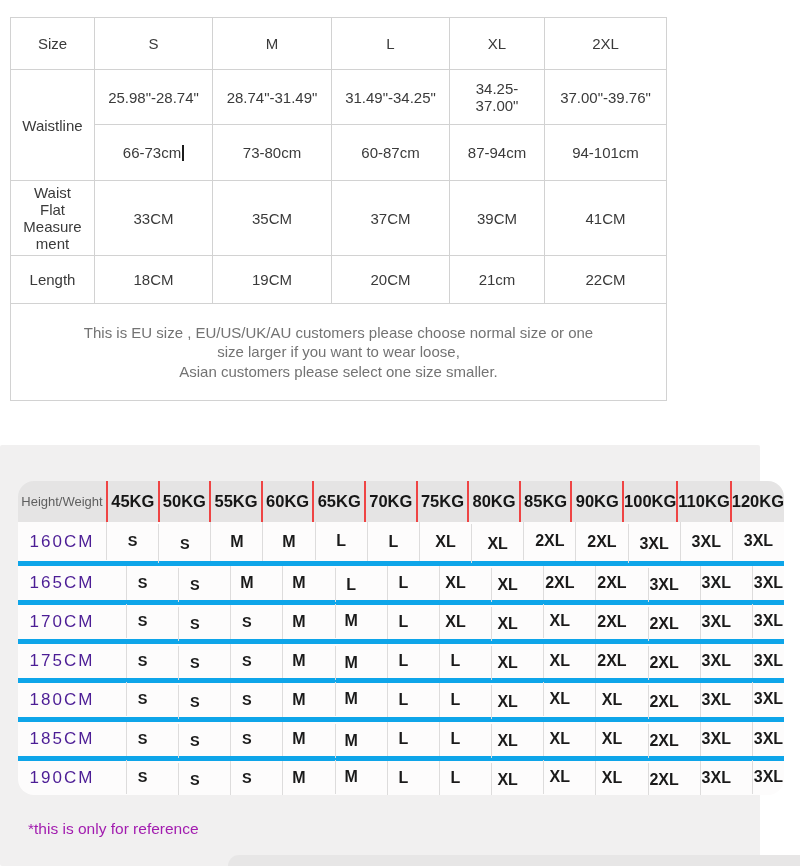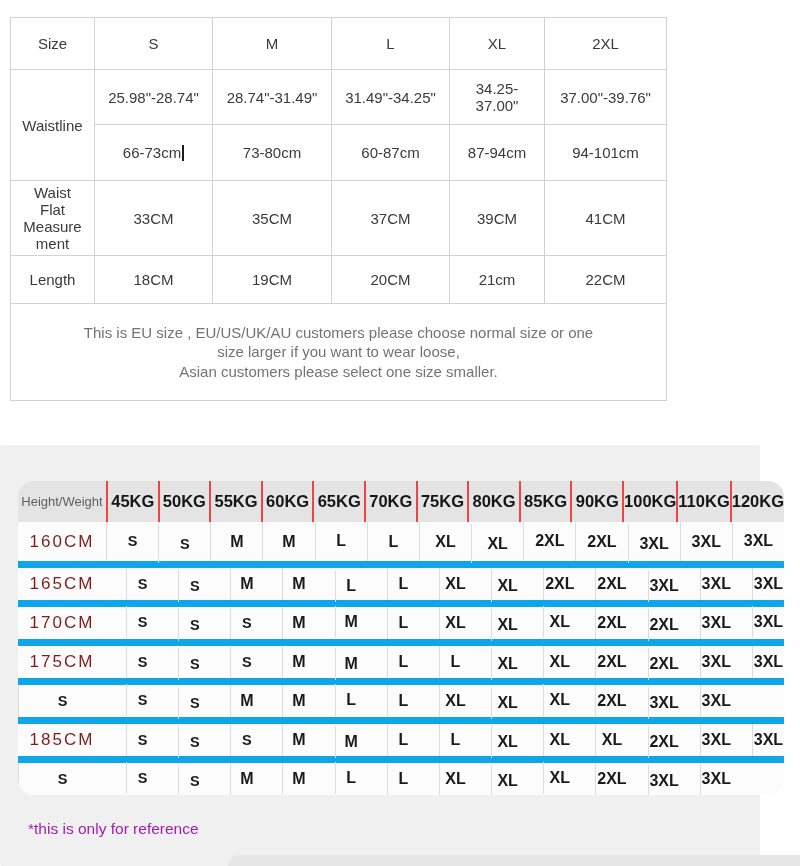--- a/index.html
+++ b/index.html
@@ -29,23 +29,23 @@
          background:#f1f0f0;border-radius:2px;}
   .hw-table{position:absolute;left:18px;top:36px;width:766px;}
   .hw-head{display:grid;grid-template-columns:88px repeat(13,1fr);height:41px;
            background:#e5e4e4;border-radius:16px 16px 0 0;overflow:hidden;}
   .hw-corner{display:flex;align-items:center;justify-content:center;
              font-size:13px;color:#5f5f5f;}
   .hw-th{display:flex;align-items:center;justify-content:center;
          font-size:16.5px;font-weight:600;color:#161616;border-left:2px solid #ef4444;}
   .hw-body{background:#fdfcfc;border-radius:0 0 16px 16px;overflow:hidden;}
   .hw-row{display:grid;grid-template-columns:88px repeat(13,1fr);height:39px;}
-  .hw-row + .hw-row{border-top:7px solid #0ea5e9;gap:20px;}
+  .hw-row + .hw-row{border-top:5px solid #0ea5e9;gap:20px;}
   .hw-height{display:flex;align-items:center;justify-content:center;
-             font-size:17px;letter-spacing:2px;color:#7f1d1d;}
+             font-size:17px;letter-spacing:2px;color:#4c1d95;}
   .hw-cell{display:flex;align-items:center;justify-content:center;
            font-size:16px;font-weight:600;color:#1a1a1a;border-left:1px solid #dddcdc;}
   .hw-cell.sz-S{font-size:14.5px;font-weight:700;}
   
   .hw-row .hw-cell:nth-child(3n){transform:translateY(2px);}
   .hw-row:nth-child(odd) .hw-cell:nth-child(4n+2){transform:translateY(-1px);}
 
   .footer-note{position:absolute;left:28px;top:820px;font-size:15.5px;color:#a21caf;}
   .next-section{position:absolute;left:228px;top:855px;width:572px;height:11px;
                 background:#e7e6e6;border-radius:14px 0 0 0;}
@@ -189,20 +189,21 @@
             <div class="hw-cell sz-L">L</div>
             <div class="hw-cell sz-L">L</div>
             <div class="hw-cell sz-XL">XL</div>
             <div class="hw-cell sz-XL">XL</div>
             <div class="hw-cell sz-2XL">2XL</div>
             <div class="hw-cell sz-2XL">2XL</div>
             <div class="hw-cell sz-3XL">3XL</div>
             <div class="hw-cell sz-3XL">3XL</div>
           </div>
           <div class="hw-row">
+            <div class="hw-height">180CM</div>
             <div class="hw-cell sz-S">S</div>
             <div class="hw-cell sz-S">S</div>
             <div class="hw-cell sz-S">S</div>
             <div class="hw-cell sz-M">M</div>
             <div class="hw-cell sz-M">M</div>
             <div class="hw-cell sz-L">L</div>
             <div class="hw-cell sz-L">L</div>
             <div class="hw-cell sz-XL">XL</div>
             <div class="hw-cell sz-XL">XL</div>
             <div class="hw-cell sz-XL">XL</div>
@@ -220,20 +221,21 @@
             <div class="hw-cell sz-L">L</div>
             <div class="hw-cell sz-L">L</div>
             <div class="hw-cell sz-XL">XL</div>
             <div class="hw-cell sz-XL">XL</div>
             <div class="hw-cell sz-XL">XL</div>
             <div class="hw-cell sz-2XL">2XL</div>
             <div class="hw-cell sz-3XL">3XL</div>
             <div class="hw-cell sz-3XL">3XL</div>
           </div>
           <div class="hw-row">
+            <div class="hw-height">190CM</div>
             <div class="hw-cell sz-S">S</div>
             <div class="hw-cell sz-S">S</div>
             <div class="hw-cell sz-S">S</div>
             <div class="hw-cell sz-M">M</div>
             <div class="hw-cell sz-M">M</div>
             <div class="hw-cell sz-L">L</div>
             <div class="hw-cell sz-L">L</div>
             <div class="hw-cell sz-XL">XL</div>
             <div class="hw-cell sz-XL">XL</div>
             <div class="hw-cell sz-XL">XL</div>

